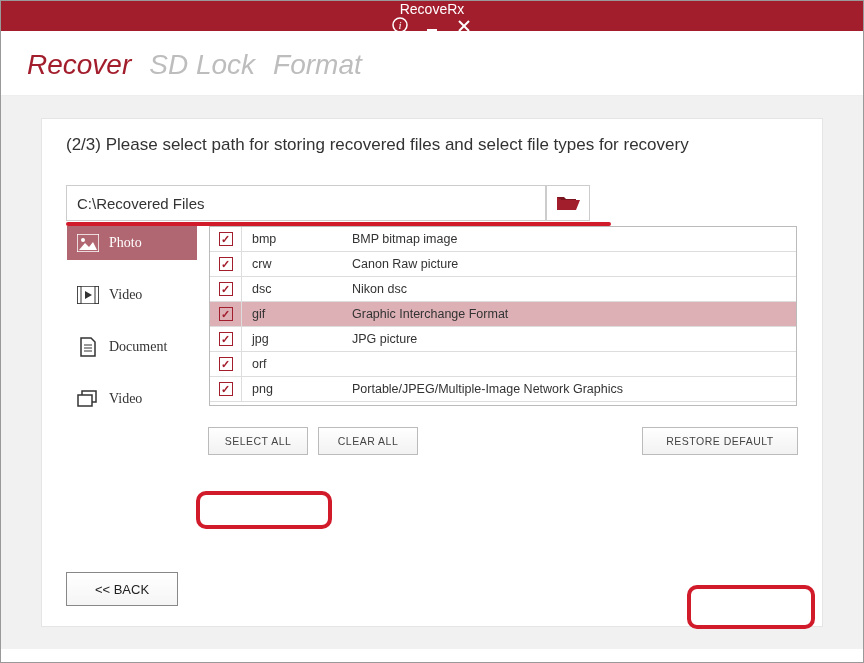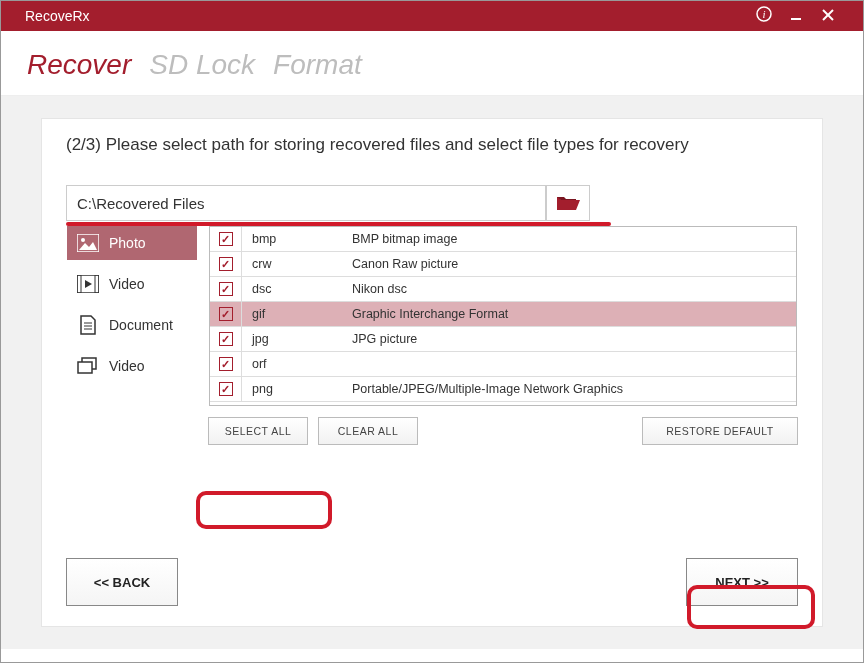--- a/index.html
+++ b/index.html
@@ -11,23 +11,24 @@
     border: 1px solid #999;
     position: relative;
     overflow: hidden;
   }
   .titlebar {
     background: #a31e2d;
     color: #fff;
     height: 30px;
     display: flex;
     align-items: center;
-    padding: 0 24px;
+    padding: 0 8px;
     font-size: 14px;
     justify-content: space-between;
+    flex-direction: column;
   }
   .titlebar-right { display: flex; align-items: center; gap: 10px; }
   .titlebar-right span { font-size: 16px; cursor: default; }
   .titlebar-right .wc { width: 22px; text-align: center; }
   .header {
     background: #fff;
     padding: 18px 26px 14px 26px;
     border-bottom: 1px solid #eee;
   }
   .tabs { display: flex; gap: 18px; font-size: 28px; font-weight: 300; }
@@ -91,21 +92,22 @@
   }
   .selection-area {
     display: flex;
     gap: 12px;
     border: 1px solid transparent;
   }
   .category-list {
     width: 130px;
     display: flex;
     flex-direction: column;
-    gap: 7px;
+    gap: 18px;
+    font-family: Liberation Serif, serif;
   }
   .cat-item {
     display: flex;
     align-items: center;
     gap: 10px;
     padding: 8px 10px;
     font-size: 14px;
     color: #333;
     cursor: default;
   }
@@ -170,22 +172,22 @@
   .nav-row {
     display: flex;
     justify-content: space-between;
     margin-top: auto;
     padding-top: 20px;
   }
   .nav-btn {
     border: 1px solid #888;
     background: linear-gradient(#fff,#f5f5f5);
     font-size: 13px;
-    font-weight: bold;
-    height: 48px;
+    font-weight: normal;
+    height: 34px;
     width: 112px;
     color: #222;
     cursor: default;
   }
   .annot {
     position: absolute;
     border: 4px solid #d11a2a;
     border-radius: 10px;
     pointer-events: none;
   }
@@ -347,20 +349,19 @@
       <div style="width:142px;"></div>
       <div style="flex:1; display:flex; gap:10px;">
         <button class="small-btn">SELECT ALL</button>
         <button class="small-btn">CLEAR ALL</button>
         <button class="small-btn restore" style="margin-left:auto;">RESTORE DEFAULT</button>
       </div>
     </div>
 
     <div class="nav-row">
       <button class="nav-btn">&lt;&lt;  BACK</button>
-      <button class="nav-btn">NEXT  &gt;&gt;</button>
     </div>
 
   </div>
 </div>
 
 <div class="annot" style="left:195px; top:490px; width:136px; height:38px;"></div>
 <div class="annot" style="left:686px; top:584px; width:128px; height:44px;"></div>
 
 </body></html>

